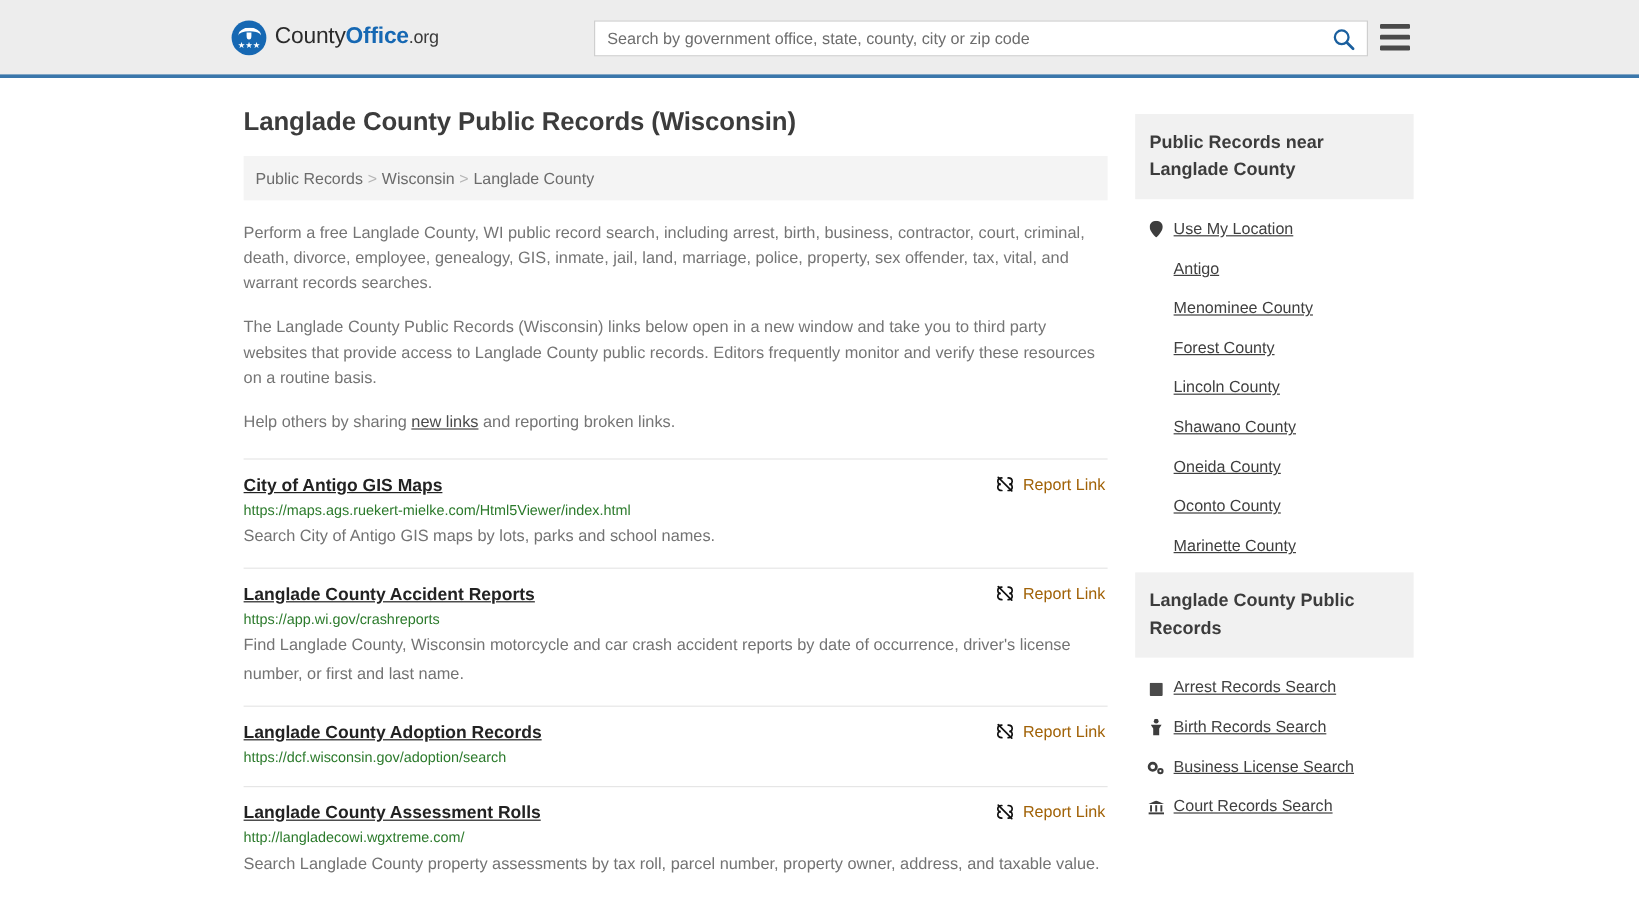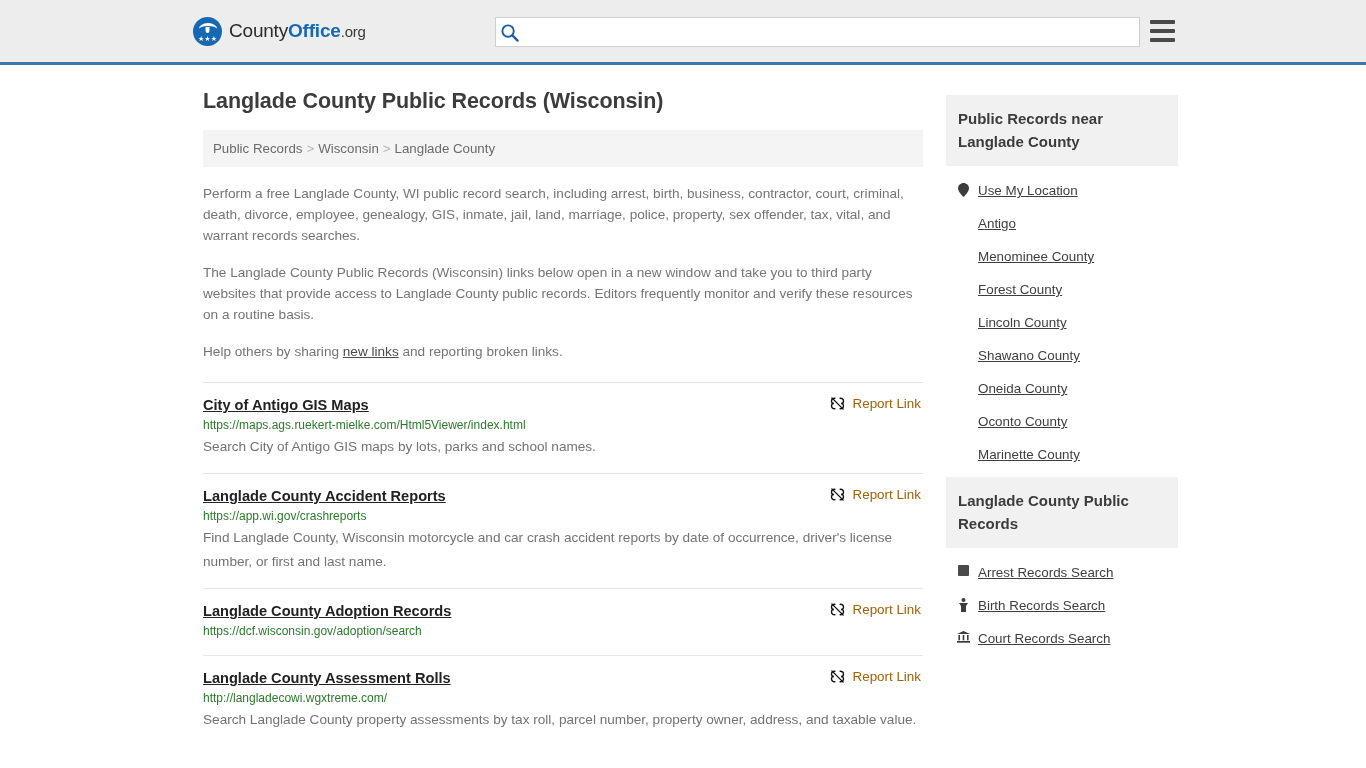--- a/index.html
+++ b/index.html
@@ -209,21 +209,21 @@
     background: #f1f1f1;
     padding: 12px 12px 13px 12px;
     font-size: 15px;
     font-weight: bold;
     color: #3c3c3c;
     line-height: 23px;
   }
   .side-list { padding: 8px 0 0 0; margin: 0; list-style: none; }
   .side-list li {
     display: flex;
-    align-items: flex-start;
+    align-items: flex-end;
     gap: 8px;
     padding: 9px 0 9px 10px;
     font-size: 13.4px;
   }
   .side-list li a {
     color: #3f3f3f;
     text-decoration: underline;
   }
   .side-ico {
     width: 14px;
@@ -240,20 +240,21 @@
 <div class="site-header">
   <a class="brand" href="#">
     <span class="brand-seal">
       <span class="wing"></span>
       <span class="stars">★★★</span>
     </span>
     <span class="brand-text"><span>County</span><span class="b-blue">Office</span><span class="b-org">.org</span></span>
   </a>
 
   <div class="search-wrap">
+    <input class="search-input" type="text" placeholder="Search by government office, state, county, city or zip code" style="">
     <button class="search-btn">
       <svg width="19" height="19" viewBox="0 0 20 20">
         <circle cx="8.5" cy="8.5" r="6" fill="none" stroke="#1a5f9e" stroke-width="2"></circle>
         <line x1="13" y1="13" x2="18.5" y2="18.5" stroke="#1a5f9e" stroke-width="2.4" stroke-linecap="round"></line>
       </svg>
     </button>
   </div>
 
   <div class="hamburger">
     <span></span>
@@ -385,20 +386,29 @@
               <span class="side-ico">
                 <svg width="11" height="14" viewBox="0 0 11 14">
                   <circle cx="5.5" cy="2" r="2" fill="#3d3d3d"></circle>
                   <path d="M1 5h9l-2 3v6H3V8z" fill="#3d3d3d"></path>
                 </svg>
               </span>
               <a href="#">Birth Records Search</a>
             </li>
             <li>
               <span class="side-ico">
+                <svg width="14" height="12" viewBox="0 0 14 12">
+                  <circle cx="4.6" cy="5" r="3.1" fill="none" stroke="#3d3d3d" stroke-width="2.2"></circle>
+                  <circle cx="11" cy="8.6" r="1.8" fill="none" stroke="#3d3d3d" stroke-width="1.7"></circle>
+                </svg>
+              </span>
+              <a href="#">Business License Search</a>
+            </li>
+            <li>
+              <span class="side-ico">
                 <svg width="13" height="12" viewBox="0 0 13 12">
                   <path d="M6.5 0L13 3H0z" fill="#3d3d3d"></path>
                   <rect x="1.4" y="4" width="1.6" height="5.3" fill="#3d3d3d"></rect>
                   <rect x="5.7" y="4" width="1.6" height="5.3" fill="#3d3d3d"></rect>
                   <rect x="10" y="4" width="1.6" height="5.3" fill="#3d3d3d"></rect>
                   <rect x="0" y="10" width="13" height="1.7" fill="#3d3d3d"></rect>
                 </svg>
               </span>
               <a href="#">Court Records Search</a>
             </li>

